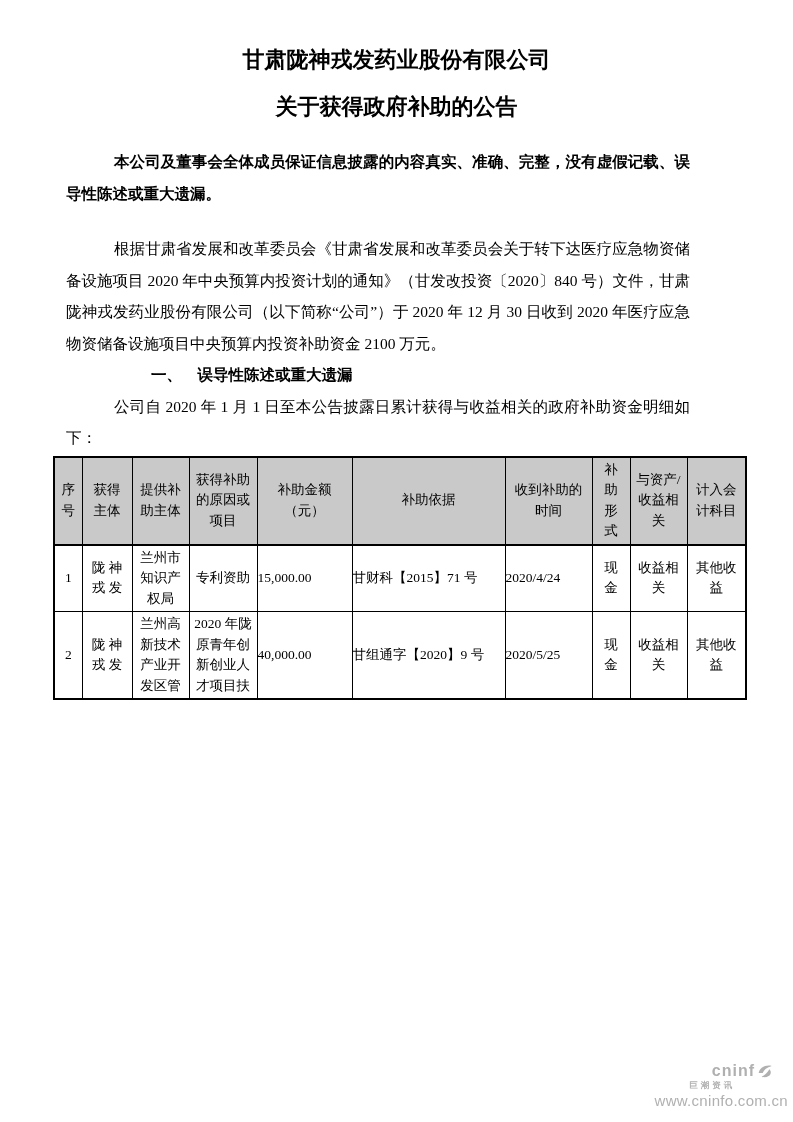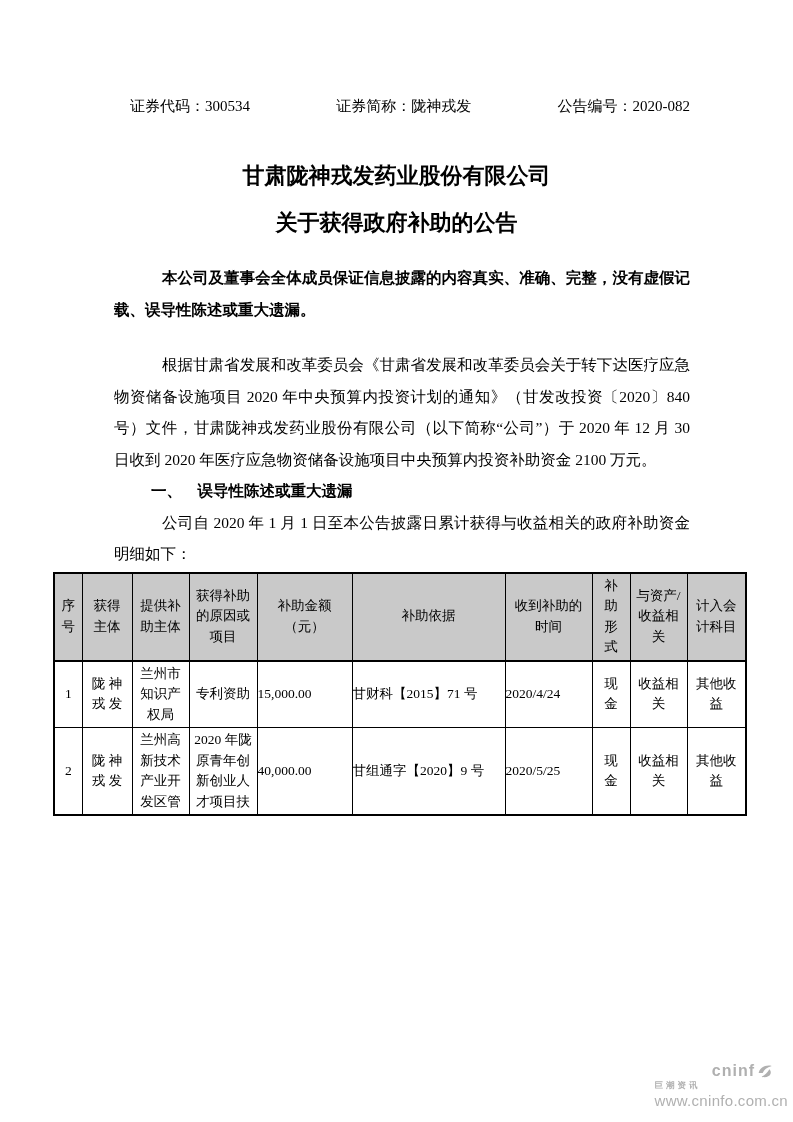--- a/index.html
+++ b/index.html
@@ -29,21 +29,21 @@
   .title-block {
     margin-top: 38px;
     text-align: center;
     font-family: Liberation Mono, monospace;
     font-weight: 700;
     font-size: 22px;
     line-height: 47px;
   }
   
   .para {
-    margin-left: 114px;
+    margin-left: 66px;
     margin-right: 103px;
     font-size: 15.5px;
     line-height: 31.5px;
     text-align: justify;
     text-indent: 48px;
   }
   .disclaimer {
     margin-top: 14px;
     font-family: "Liberation Sans", "DejaVu Sans", sans-serif;
     font-weight: 700;
@@ -82,20 +82,21 @@
   table.subsidy tbody tr.r1 { height: 62px; }
   table.subsidy tbody tr.r2 { height: 82px; }
   table.subsidy td.ta-l { text-align: left; padding-left: 0; }
   
   .cninfo {
     position: absolute;
     right: 5px;
     bottom: 13px;
     color: #b0b0b0;
     font-family: "Liberation Sans", "DejaVu Sans", sans-serif;
+    text-align: center;
     line-height: 1.1;
   }
   .cninfo-top {
     display: flex;
     align-items: center;
     justify-content: flex-end;
     gap: 1px;
     padding-right: 14px;
   }
   .cninfo-brand {
@@ -105,25 +106,20 @@
   }
   .cninfo-swirl { width: 18px; height: 18px; display: inline-block; }
   .cninfo-cn { font-size: 8.5px; letter-spacing: 3px; margin-top: 1px; padding-right: 18px; font-weight: bold; }
   .cninfo-url { font-size: 15px; margin-top: 2px; letter-spacing: 0.3px; }
 </style>
 </head>
 <body>
 
 <div class="page">
 
-  <div class="doc-header">
-    <span>证券代码：300534</span>
-    <span>证券简称：陇神戎发</span>
-    <span>公告编号：2020-082</span>
-  </div>
 
   <div class="title-block">
     <div>甘肃陇神戎发药业股份有限公司</div>
     <div>关于获得政府补助的公告</div>
   </div>
 
   <p class="para disclaimer">本公司及董事会全体成员保证信息披露的内容真实、准确、完整，没有虚假记载、误导性陈述或重大遗漏。</p>
 
   <p class="para p-first">根据甘肃省发展和改革委员会《甘肃省发展和改革委员会关于转下达医疗应急物资储备设施项目 2020 年中央预算内投资计划的通知》（甘发改投资〔2020〕840 号）文件，甘肃陇神戎发药业股份有限公司（以下简称“公司”）于 2020 年 12 月 30 日收到 2020 年医疗应急物资储备设施项目中央预算内投资补助资金 2100 万元。</p>
 

